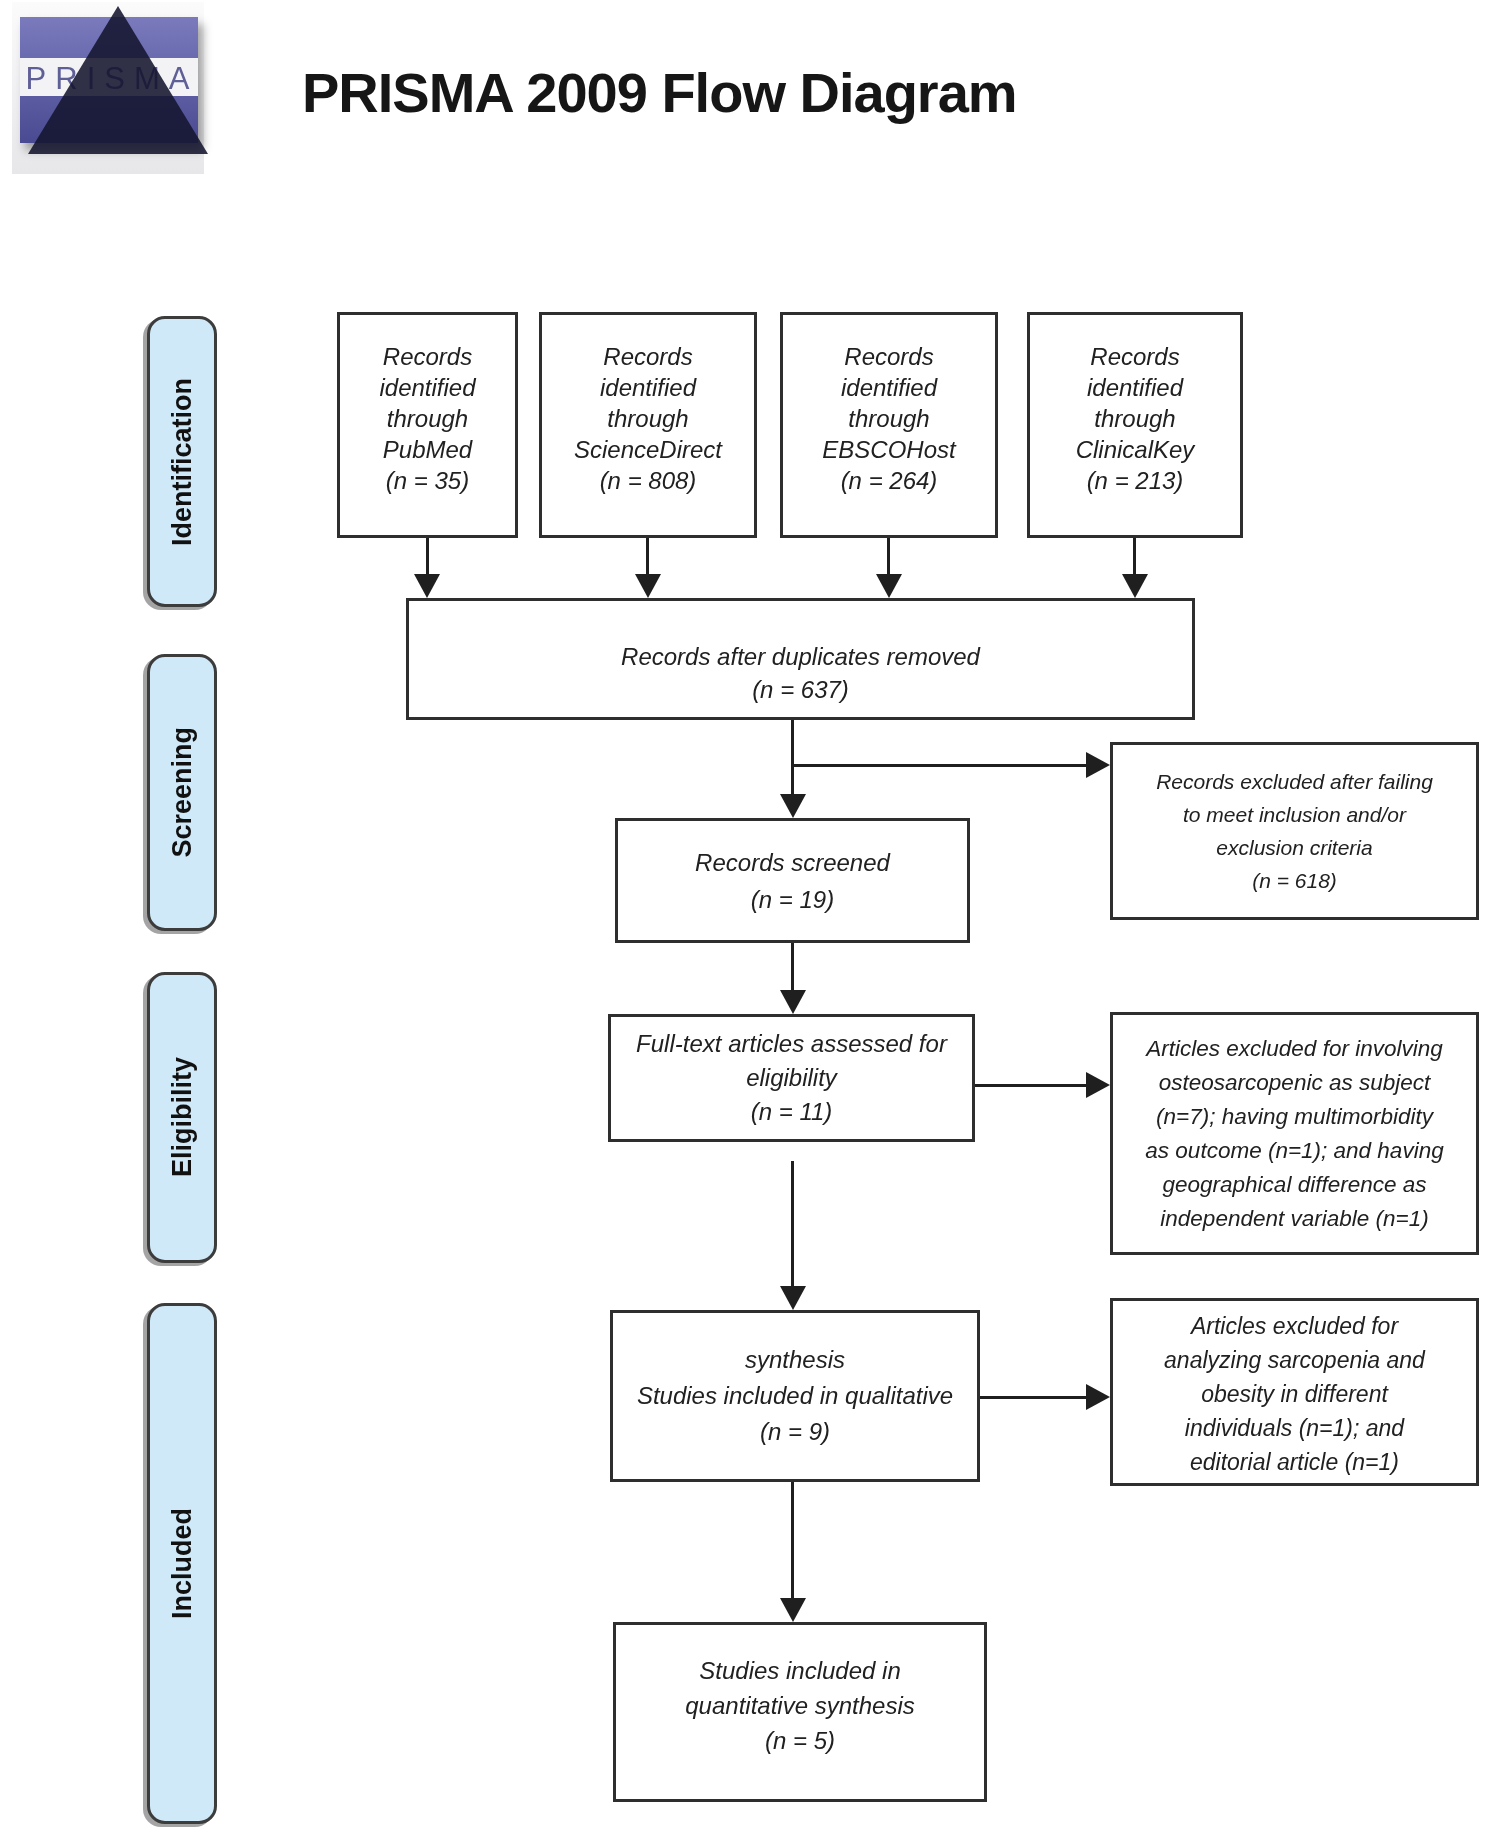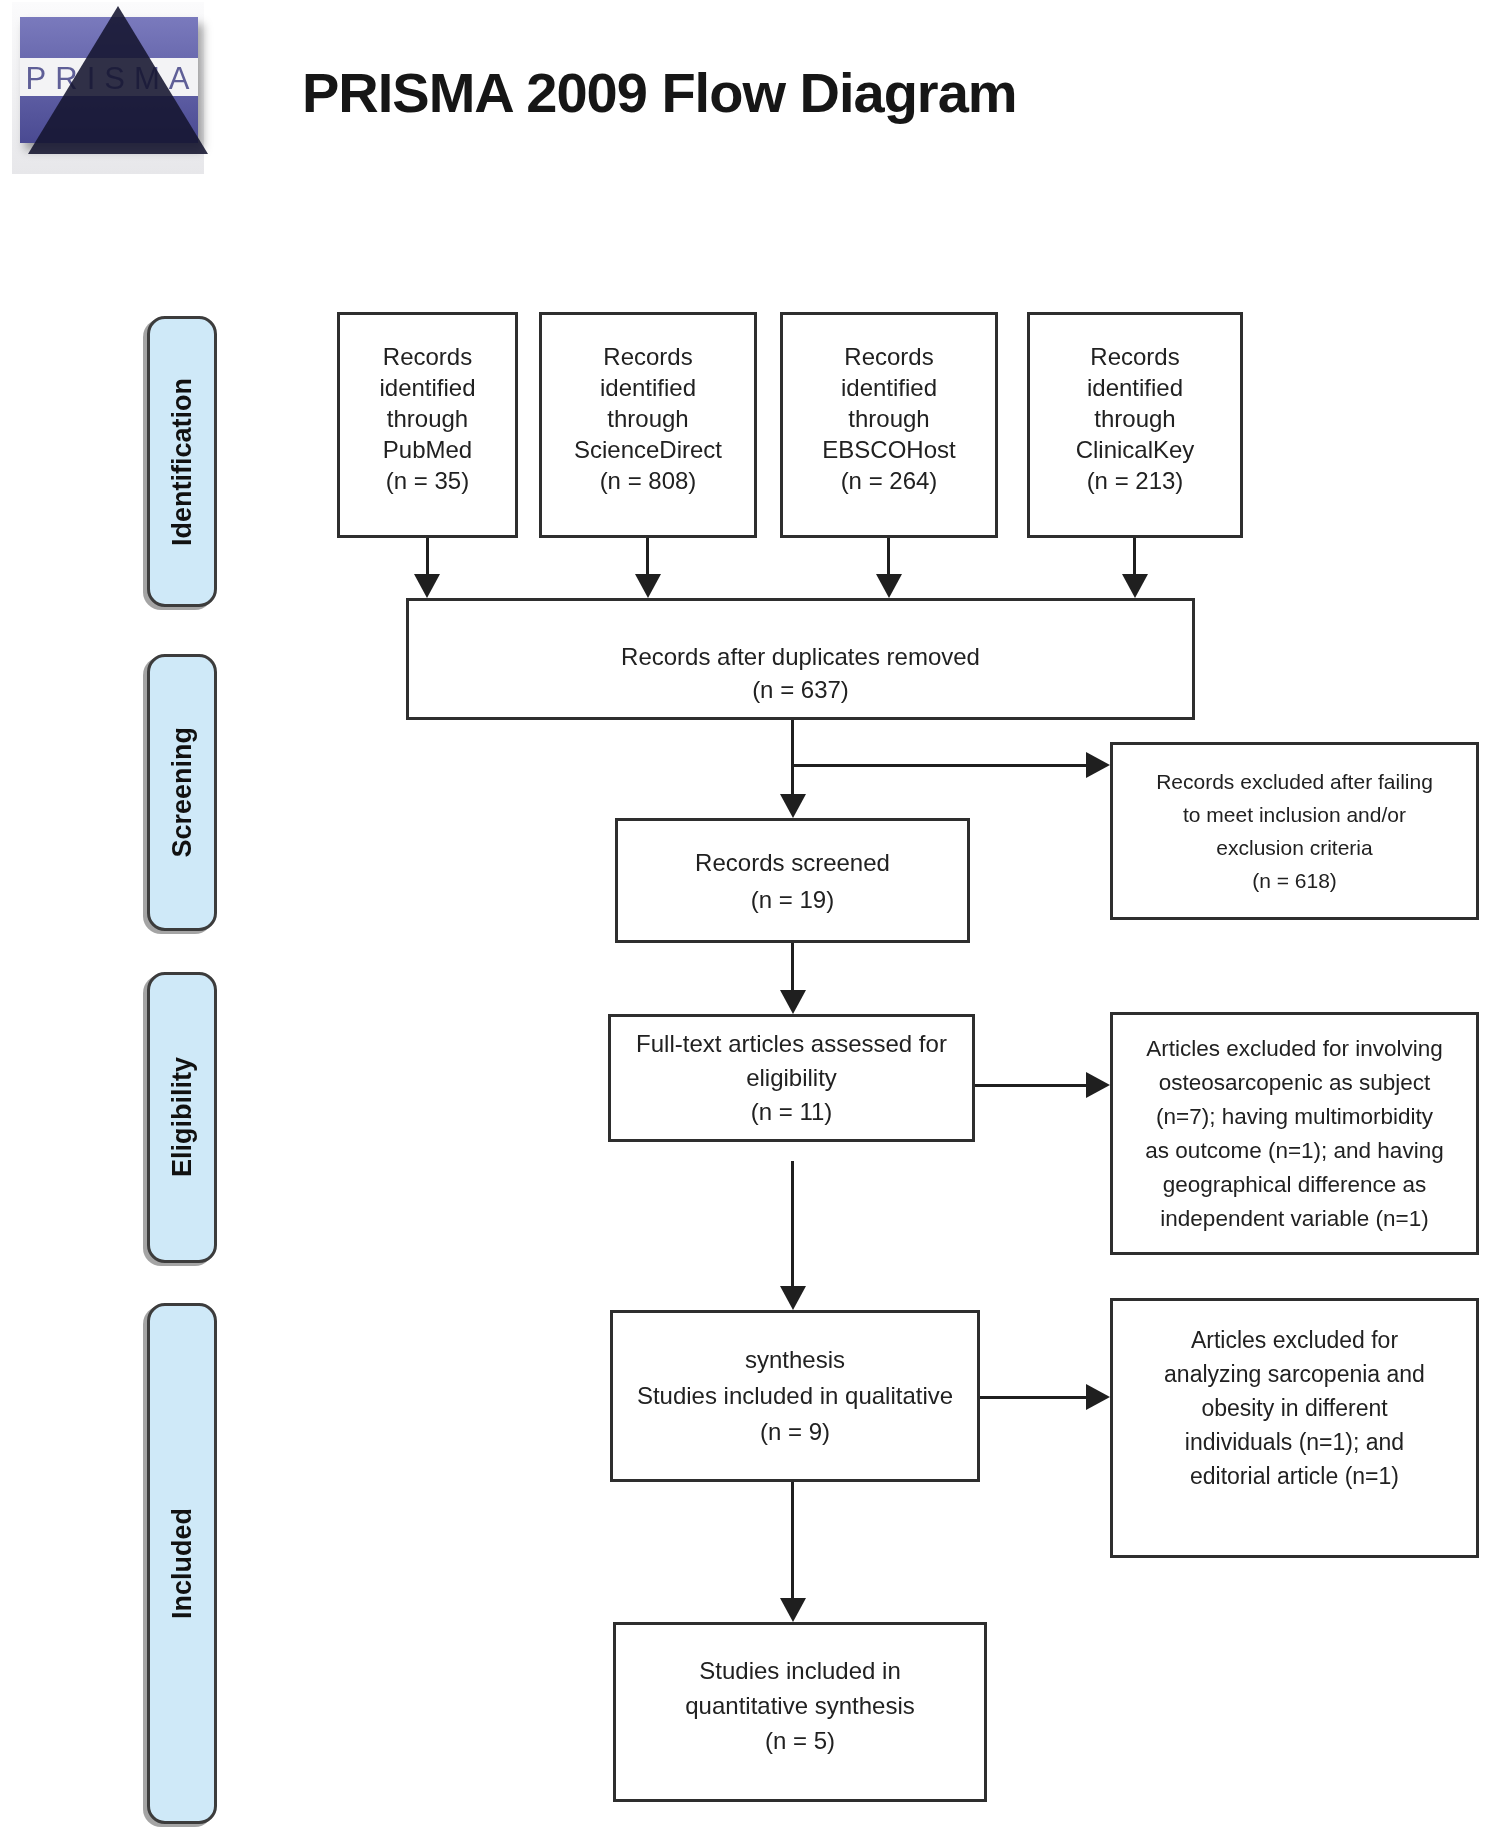--- a/index.html
+++ b/index.html
@@ -40,21 +40,21 @@
   .pill-label{writing-mode:vertical-rl;transform:rotate(180deg);
         font-size:27px;font-weight:bold;color:#111;white-space:nowrap;}
   #pill-identification{top:316px;height:285px;}
   #pill-screening{top:654px;height:271px;}
   #pill-eligibility{top:972px;height:285px;}
   #pill-included{top:1303px;height:515px;}
 
   
   .fbox{position:absolute;background:#ffffff;border:3px solid var(--box-border);
         box-sizing:border-box;display:flex;flex-direction:column;
-        justify-content:center;align-items:flex-start;}
+        justify-content:center;align-items:flex-start;font-style:italic;}
   .fbox .box-text{text-align:center;font-size:24px;line-height:32px;color:#212121;width:100%;}
   .fbox .tline{white-space:nowrap;}
   .fbox.top{justify-content:flex-start;}
 
   #box-pubmed{left:337px;top:312px;width:181px;height:226px;padding-top:26px;}
   #box-sciencedirect{left:539px;top:312px;width:218px;height:226px;padding-top:26px;}
   #box-ebscohost{left:780px;top:312px;width:218px;height:226px;padding-top:26px;}
   #box-clinicalkey{left:1027px;top:312px;width:216px;height:226px;padding-top:26px;}
   .src .box-text{line-height:31px;}
 
@@ -63,21 +63,21 @@
   #box-screened{left:615px;top:818px;width:355px;height:125px;}
   #box-screened .box-text{line-height:37px;}
   #box-excluded-screening{left:1110px;top:742px;width:369px;height:178px;}
   #box-excluded-screening .box-text{line-height:33px;font-size:21px;}
   #box-fulltext{left:608px;top:1014px;width:367px;height:128px;}
   #box-fulltext .box-text{line-height:34px;}
   #box-excluded-fulltext{left:1110px;top:1012px;width:369px;height:243px;}
   #box-excluded-fulltext .box-text{line-height:34px;font-size:22.5px;}
   #box-qualitative{left:610px;top:1310px;width:370px;height:172px;}
   #box-qualitative .box-text{line-height:36px;}
-  #box-excluded-qualitative{left:1110px;top:1298px;width:369px;height:260px;padding-top:22px;}
+  #box-excluded-qualitative{left:1110px;top:1298px;width:369px;height:188px;padding-top:8px;}
   #box-excluded-qualitative .box-text{line-height:34px;font-size:23px;}
   #box-quantitative{left:613px;top:1622px;width:374px;height:180px;padding-top:28px;}
   #box-quantitative .box-text{line-height:35px;}
 
   
   .vline{position:absolute;width:3px;background:var(--arrow);}
   .hline{position:absolute;height:3px;background:var(--arrow);}
   .head-down{position:absolute;width:0;height:0;
         border-left:13px solid transparent;border-right:13px solid transparent;
         border-top:24px solid var(--arrow);}

